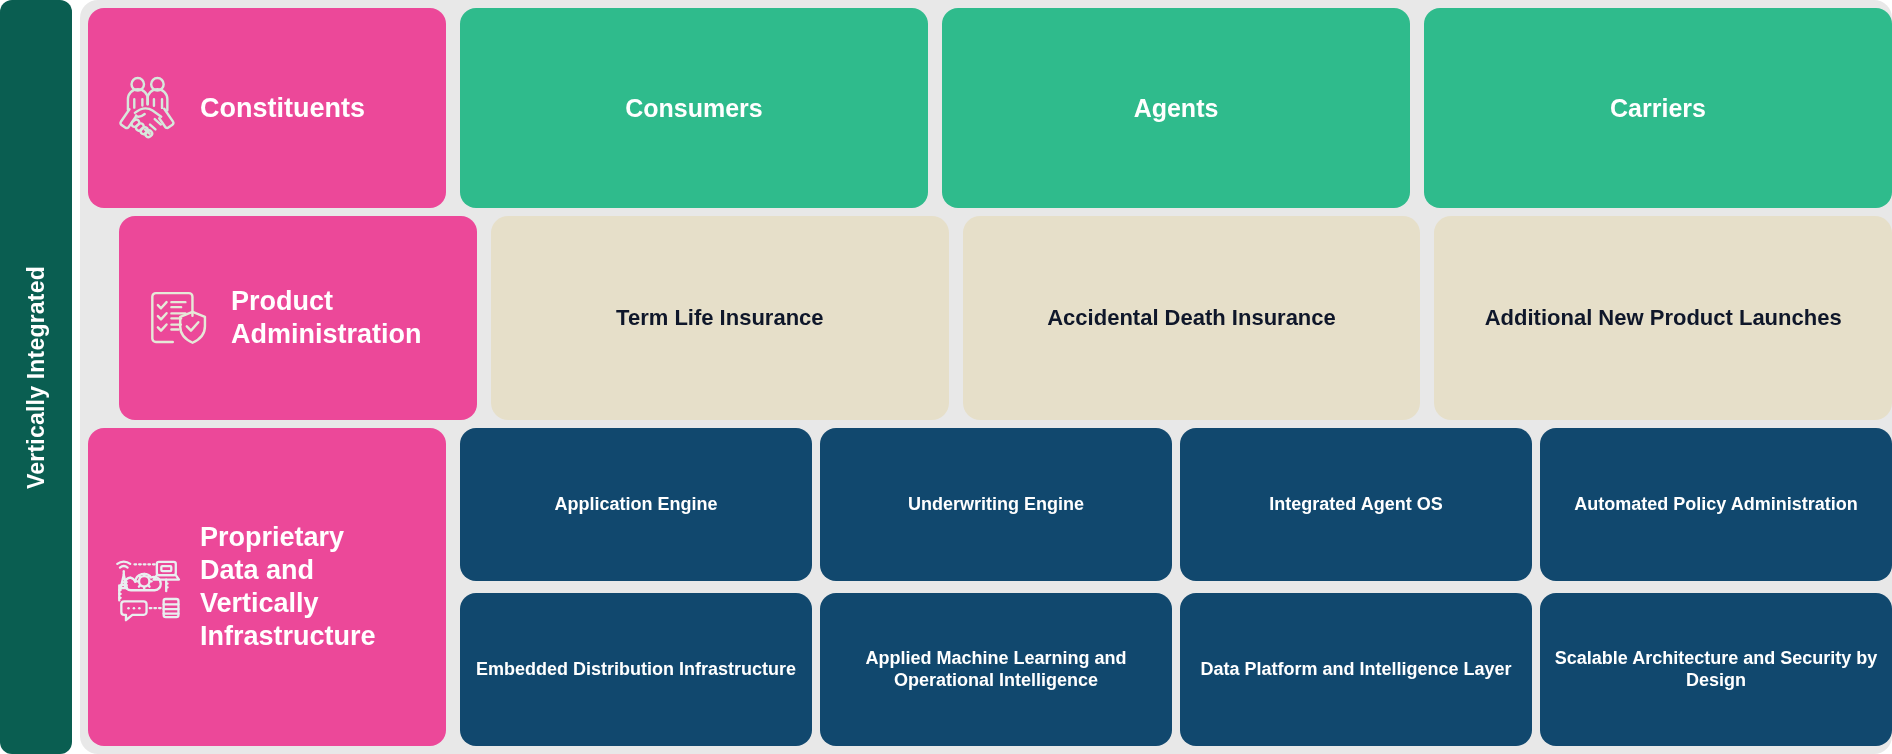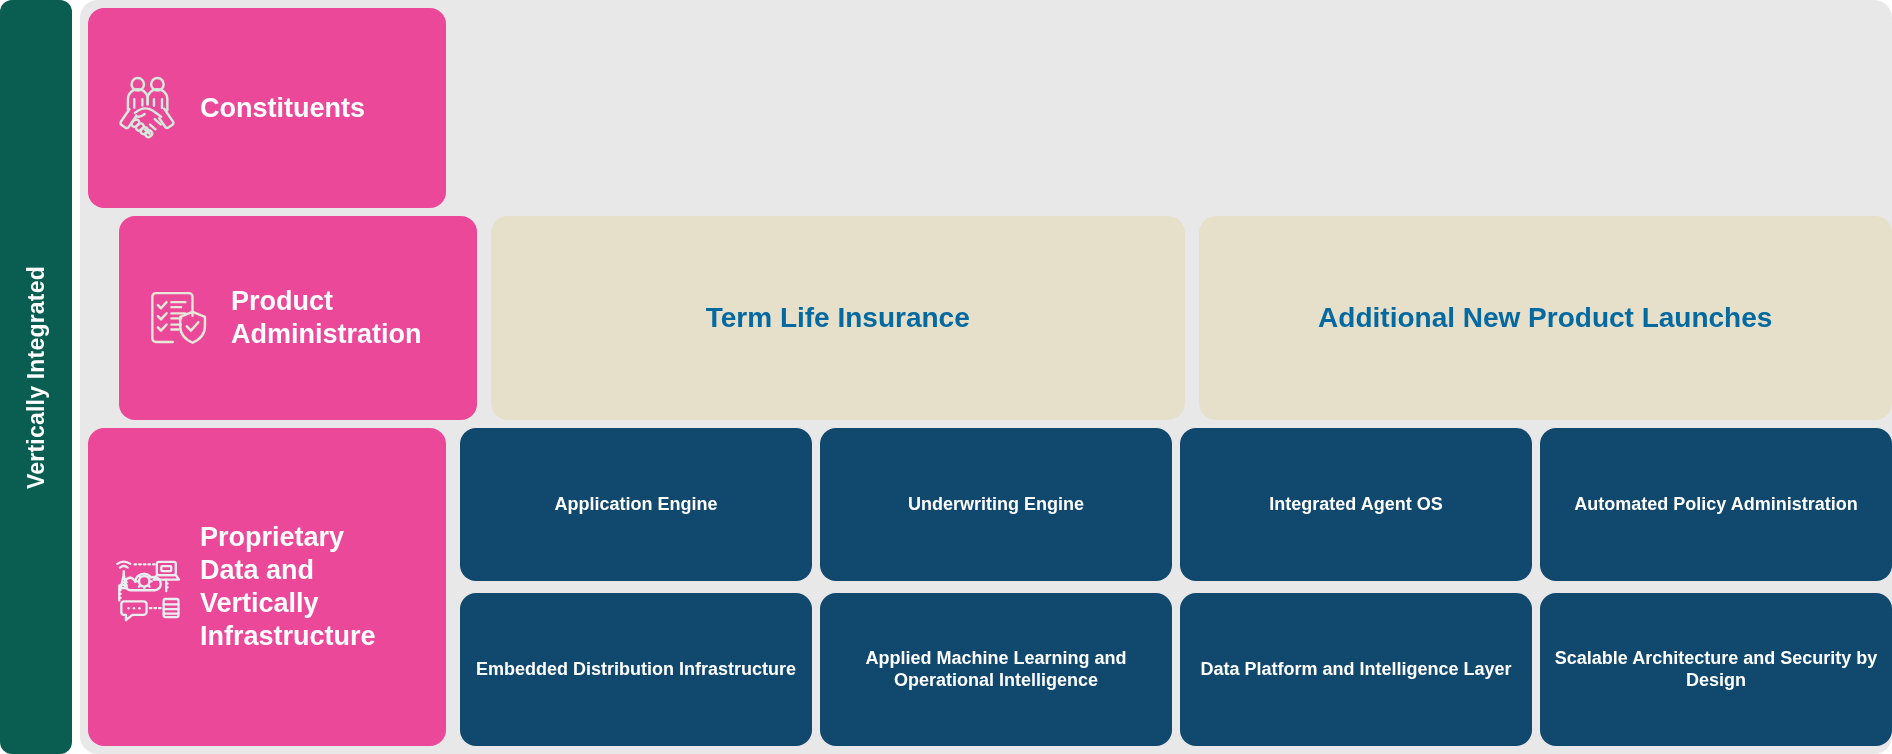--- a/index.html
+++ b/index.html
@@ -117,22 +117,22 @@
 
   .card-constituent {
     background: #2FBB8C;
     color: #ffffff;
     font-size: 25px;
     font-weight: bold;
   }
 
   .card-product {
     background: #E6DFC9;
-    color: #0369a1;
-    font-size: 28px;
+    color: #0f172a;
+    font-size: 22px;
     font-weight: bold;
     line-height: 1.2;
     border-radius: 17px;
   }
 
   .card-infra {
     background: #11486E;
     color: #ffffff;
     font-size: 18px;
     font-weight: bold;
@@ -186,20 +186,25 @@
               <path d="M30.3 50.6 34.2 54.2"></path>
               <rect x="17.6" y="45.3" width="7.1" height="5.2" rx="2.6" transform="rotate(-38 17.6 45.3)"></rect>
               <rect x="21.4" y="48.6" width="7.1" height="5.2" rx="2.6" transform="rotate(-38 21.4 48.6)"></rect>
               <rect x="25.4" y="51.6" width="6.6" height="5.2" rx="2.6" transform="rotate(-38 25.4 51.6)"></rect>
               <rect x="29.6" y="54.2" width="6.0" height="5.0" rx="2.5" transform="rotate(-38 29.6 54.2)"></rect>
             </svg>
           </span>
           <span class="row-label-text">Constituents</span>
         </div>
 
+        <div class="row-cards">
+          <div class="card card-constituent">Consumers</div>
+          <div class="card card-constituent">Agents</div>
+          <div class="card card-constituent">Carriers</div>
+        </div>
       </div>
 
       <div class="row row-products">
 
         <div class="row-label">
           <span class="row-label-icon">
             <svg width="74" height="74" viewBox="0 0 64 64" fill="none" stroke="#E6E9D8" stroke-width="2.1" stroke-linecap="round" stroke-linejoin="round">
               <path d="M44.5 30V13.6a3.1 3.1 0 0 0-3.1-3.1H12.9a3.1 3.1 0 0 0-3.1 3.1v36.1a3.1 3.1 0 0 0 3.1 3.1h14.6"></path>
               <path d="M14.6 20.8l2.7 2.8 4.8-5.3"></path>
               <path d="M14.6 30.4l2.7 2.8 4.8-5.3"></path>
@@ -212,20 +217,21 @@
             </svg>
           </span>
           <span class="row-label-text">
             <span>Product</span><br>
             <span>Administration</span>
           </span>
         </div>
 
         <div class="row-cards">
           <div class="card card-product">Term Life Insurance</div>
+          <div class="card card-product">Accidental Death Insurance</div>
           <div class="card card-product">Additional New Product Launches</div>
         </div>
       </div>
 
       <div class="row row-infra">
 
         <div class="row-label">
           <span class="row-label-icon">
             <svg width="74" height="74" viewBox="0 0 64 64" fill="none" stroke="#E9EFF0" stroke-width="2" stroke-linecap="round" stroke-linejoin="round">
               <path d="M6.3 12.0a9.0 9.0 0 0 1 11.2 0"></path>

